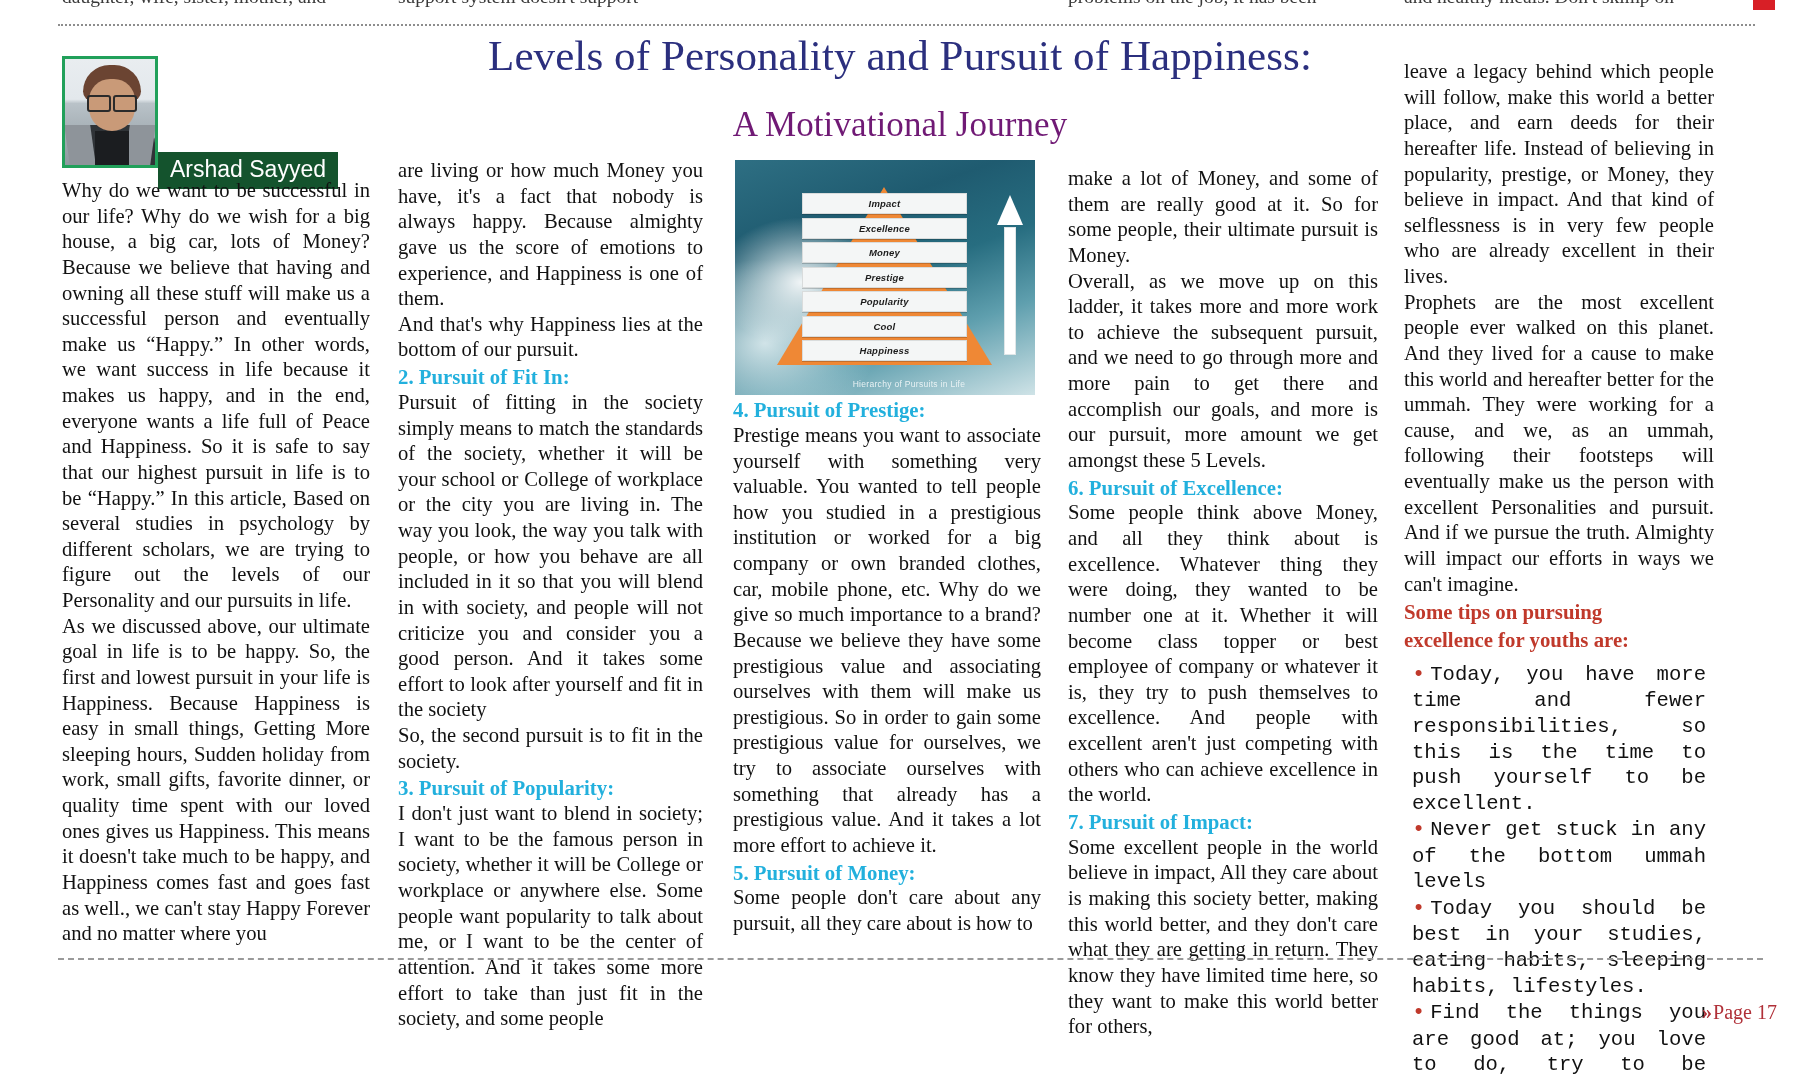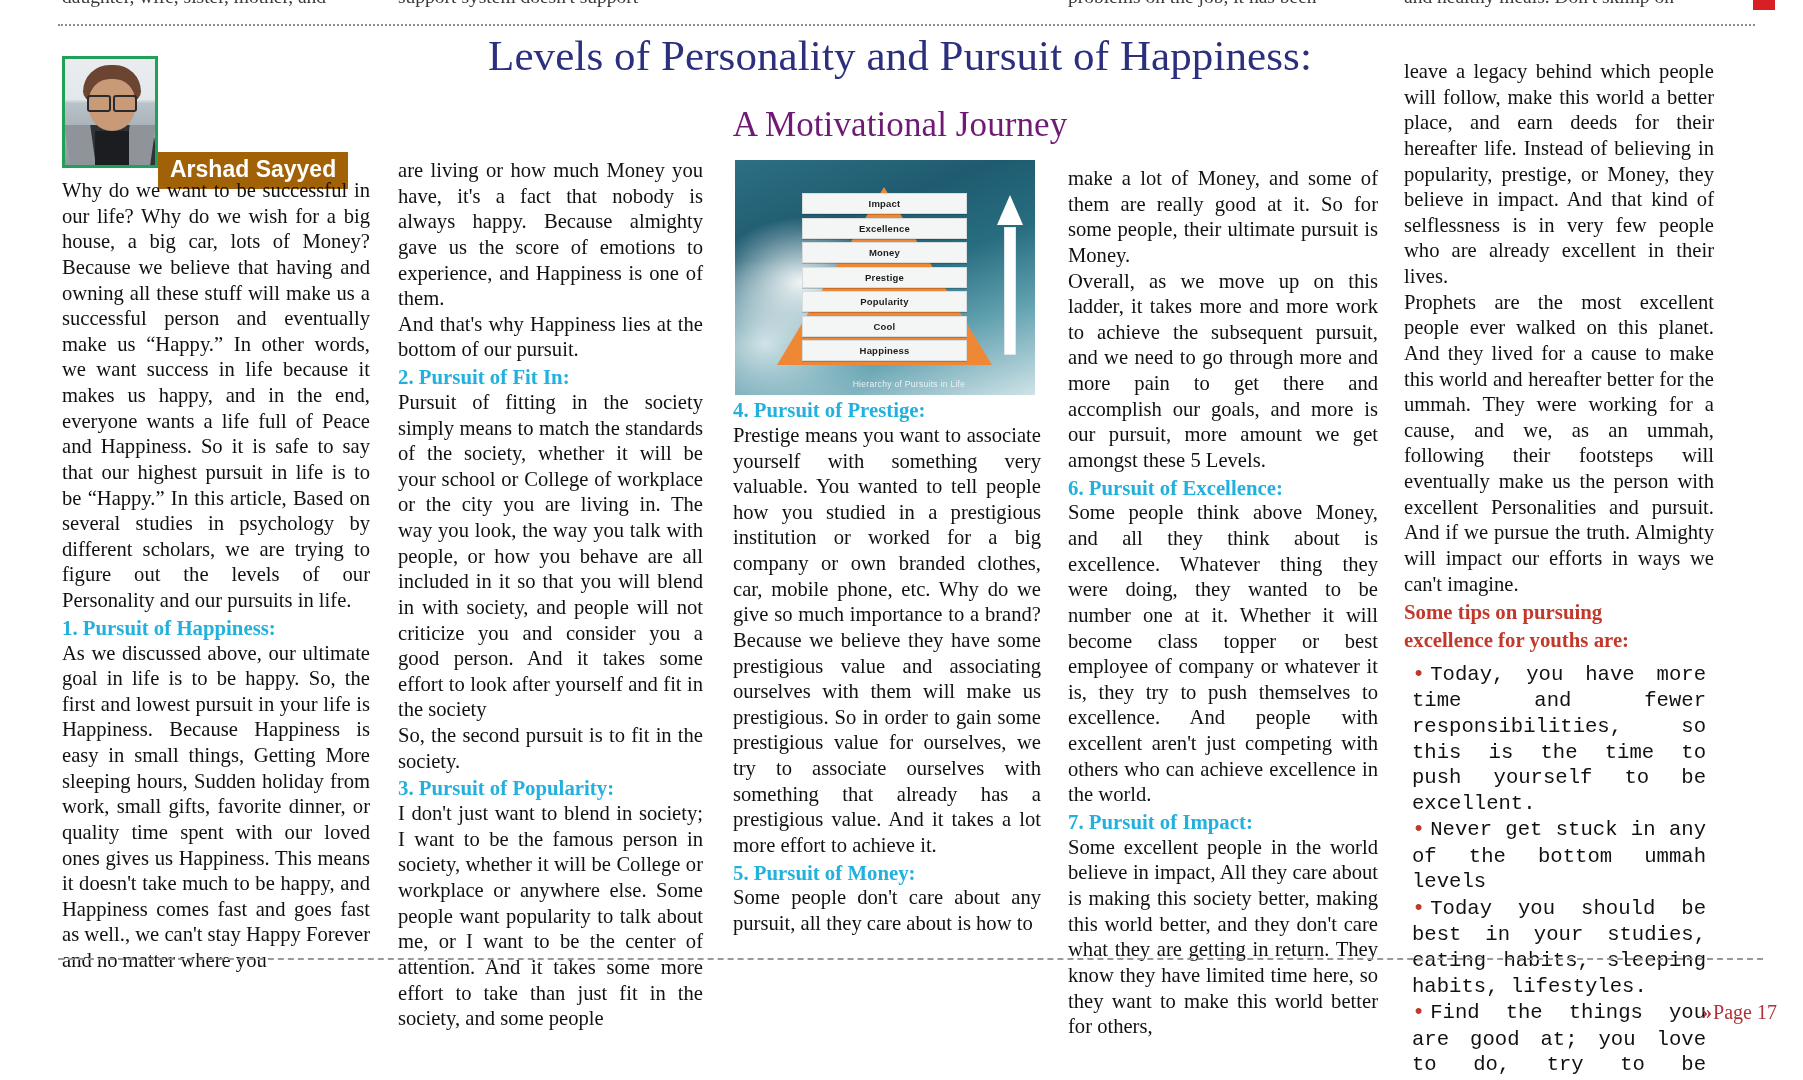--- a/index.html
+++ b/index.html
@@ -68,23 +68,23 @@
     background:#2f3337; border-radius:18px 18px 0 0; }
   .ph-shirt{ position:absolute; left:30px; bottom:0; width:34px; height:34px;
     background:#1b1d20; }
   .ph-coat-l{ position:absolute; left:2px; bottom:0; width:26px; height:40px;
     background:#8e949a; transform:skewX(8deg); }
   .ph-coat-r{ position:absolute; right:2px; bottom:0; width:26px; height:40px;
     background:#8e949a; transform:skewX(-8deg); }
 
   .author-name-bar{
     position:absolute; left:96px; top:96px;
-    background:#a16207; color:#fff;
+    background:#14532d; color:#fff;
     font-family:"Liberation Sans", sans-serif;
-    font-size:23px; padding:4px 12px 6px 12px; white-space:nowrap;font-weight:bold;
+    font-size:23px; padding:4px 12px 6px 12px; white-space:nowrap;
   }
 
   
   .col{ position:absolute; top:0; font-size:20.6px; line-height:1.245;
         text-align:justify; text-justify:inter-word; }
   .col p{ margin:0; text-indent:0; }
   .col .hd{
     color:#22b0dd; font-weight:bold; font-size:20.8px;
     margin:1px 0 0 0; text-align:left;
   }
@@ -122,20 +122,21 @@
     border-bottom:178px solid #ef8835;
   }
   .bars{ position:absolute; left:25px; top:6px; width:165px; }
   .bar{
     height:21px; background:#f4f6f6; border:1px solid #d9dcdc;
     margin-bottom:3.5px; color:#1c1c1c;
     font-family:"Liberation Sans", sans-serif;
     font-size:9.5px; font-weight:bold; letter-spacing:.2px;
     display:flex; align-items:center; justify-content:center;
     box-shadow:0 1px 0 rgba(0,0,0,.18);
+    font-style:italic;
   }
   .arrow{
     position:absolute; right:12px; bottom:40px; width:26px; height:160px;
   }
   .arrow .shaft{
     position:absolute; left:7px; bottom:0; width:12px; height:128px;
     background:#ffffff; border:1px solid #dfe6e8;
   }
   .arrow .head{
     position:absolute; left:0; top:0; width:0; height:0;
@@ -188,21 +189,20 @@
       <div class="ph-shirt"></div>
       <div class="ph-hair"></div>
       <div class="ph-face"></div>
       <div class="ph-glass"></div>
     </div>
     <div class="author-name-bar">Arshad Sayyed</div>
   </div>
 
   <div class="col" id="col1">
     <p>Why do we want to be successful in our life? Why do we wish for a big house, a big car, lots of Money? Because we believe that having and owning all these stuff will make us a successful person and eventually make us “Happy.” In other words, we want success in life because it makes us happy, and in the end, everyone wants a life full of Peace and Happiness. So it is safe to say that our highest pursuit in life is to be “Happy.” In this article, Based on several studies in psychology by different scholars, we are trying to figure out the levels of our Personality and our pursuits in life.</p>
-    <p class="hd">1. Pursuit of Happiness:</p>
     <p>As we discussed above, our ultimate goal in life is to be happy. So, the first and lowest pursuit in your life is Happiness. Because Happiness is easy in small things, Getting More sleeping hours, Sudden holiday from work, small gifts, favorite dinner, or quality time spent with our loved ones gives us Happiness. This means it doesn't take much to be happy, and Happiness comes fast and goes fast as well., we can't stay Happy Forever and no matter where you</p>
   </div>
 
   <div class="col" id="col2">
     <p>are living or how much Money you have, it's a fact that nobody is always happy. Because almighty gave us the score of emotions to experience, and Happiness is one of them.</p>
     <p>And that's why Happiness lies at the bottom of our pursuit.</p>
     <p class="hd">2. Pursuit of Fit In:</p>
     <p>Pursuit of fitting in the society simply means to match the standards of the society, whether it will be your school or College of workplace or the city you are living in. The way you look, the way you talk with people, or how you behave are all included in it so that you will blend in with society, and people will not criticize you and consider you a good person. And it takes some effort to look after yourself and fit in the society</p>
     <p>So, the second pursuit is to fit in the society.</p>
     <p class="hd">3. Pursuit of Popularity:</p>

